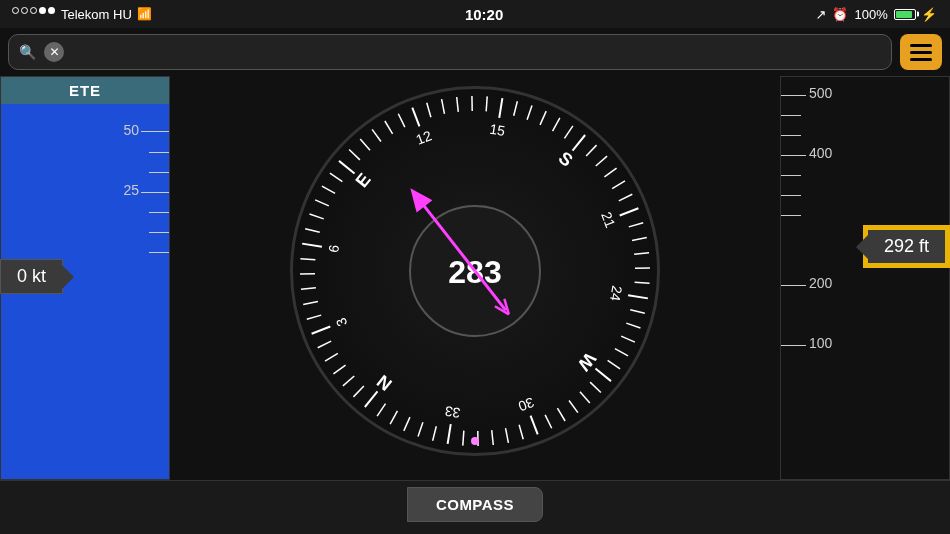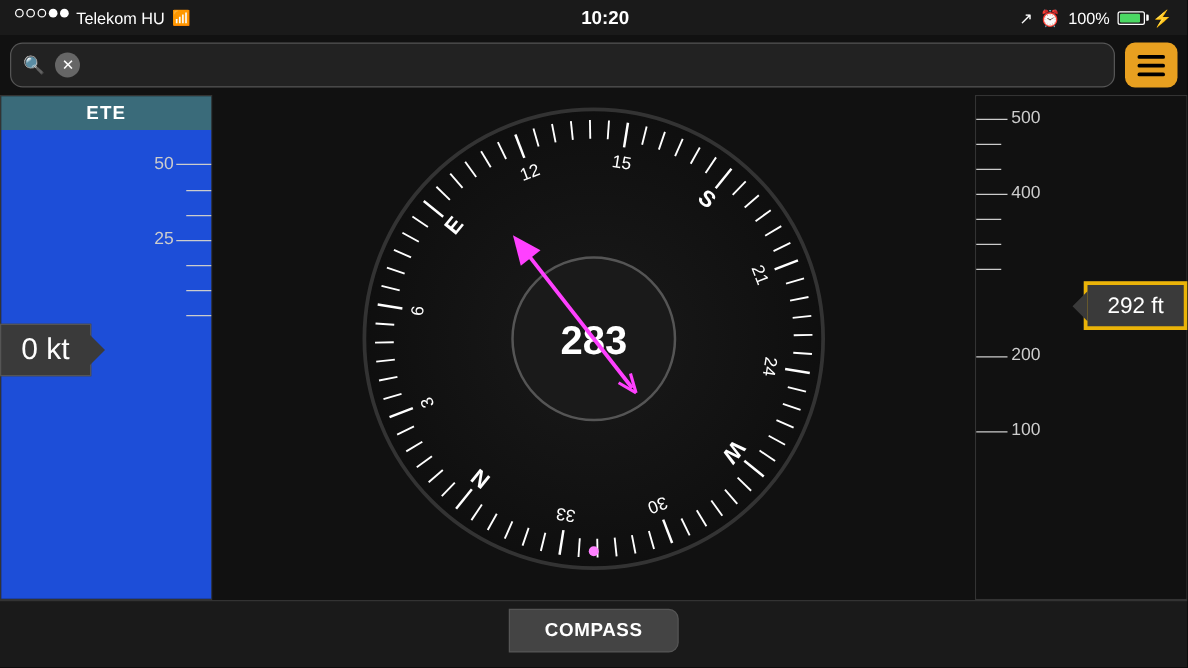--- a/index.html
+++ b/index.html
@@ -131,21 +131,21 @@
       background: #ccc;
     }
     .scale-tick.long { width: 28px; }
     .panel-value-box {
       position: absolute;
       left: -1px;
       background: #3a3a3a;
       border: 1px solid #555;
       padding: 6px 16px;
       color: #fff;
-      font-size: 24px;
+      font-size: 18px;
       font-weight: 500;
       display: flex;
       align-items: center;
     }
     
     .panel-value-box::after {
       content: '';
       position: absolute;
       right: -12px;
       top: 50%;
@@ -188,21 +188,21 @@
       position: absolute;
       left: 0;
       width: 20px;
       height: 1px;
       background: #ccc;
     }
     .right-panel-value-box {
       position: absolute;
       right: -1px;
       background: #3a3a3a;
-      border: 3px solid #eab308;
+      border: 5px solid #eab308;
       padding: 6px 16px;
       color: #fff;
       font-size: 18px;
       font-weight: 500;
       display: flex;
       align-items: center;
     }
     .right-panel-value-box::before {
       content: '';
       position: absolute;

